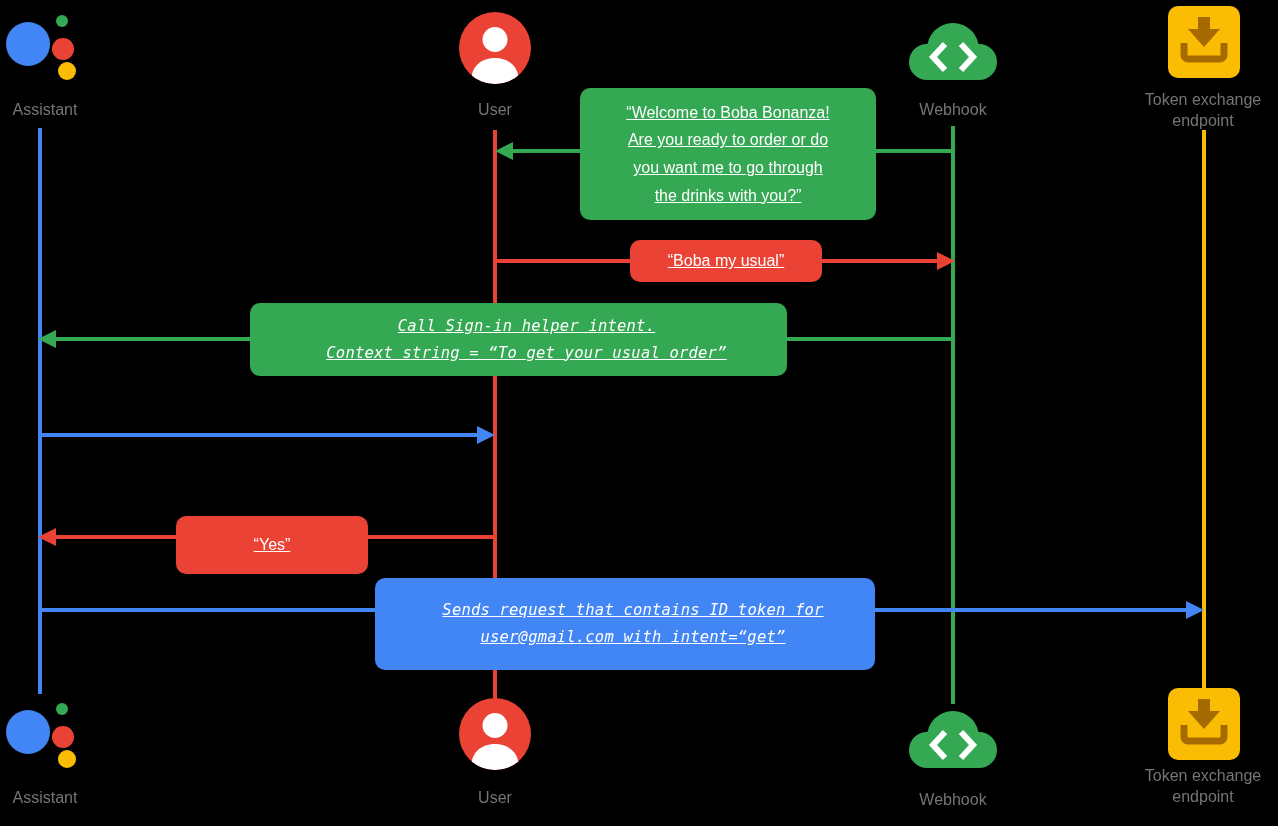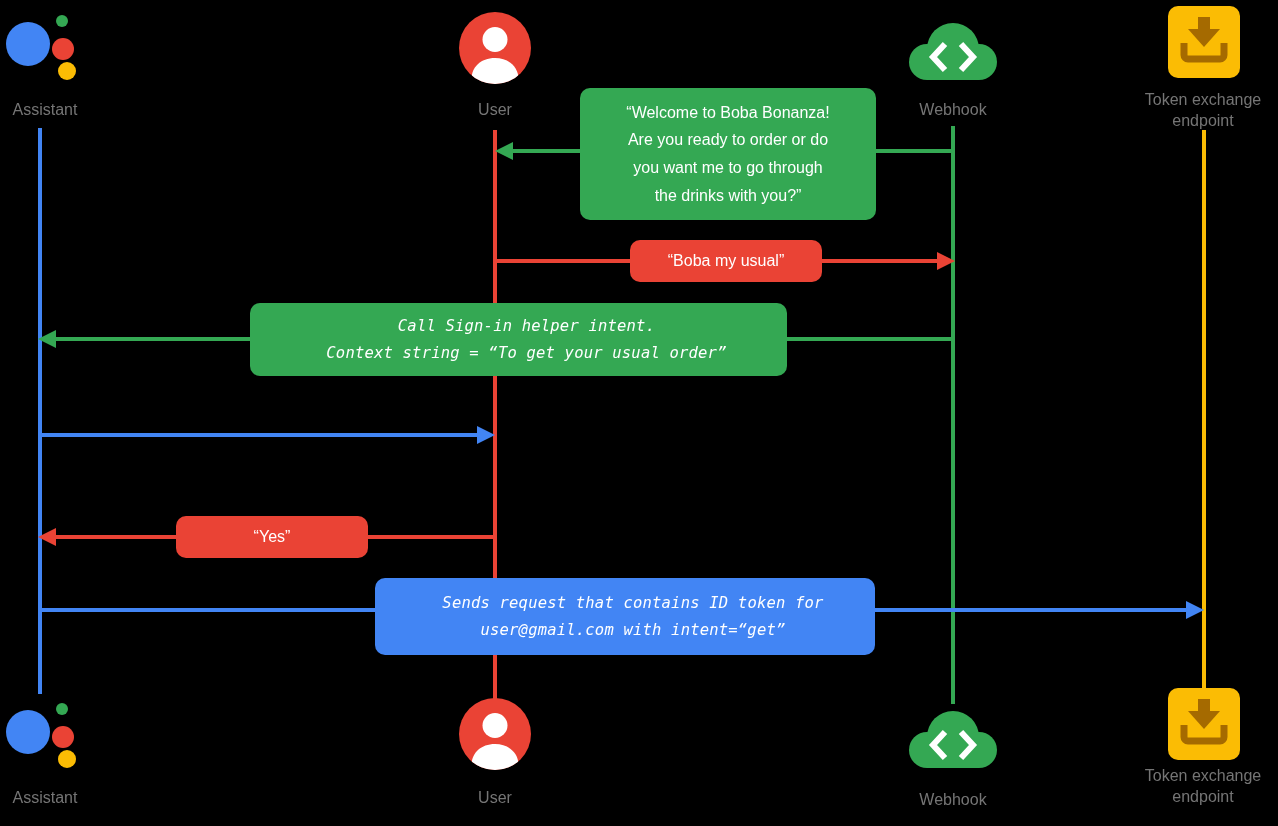--- a/index.html
+++ b/index.html
@@ -17,21 +17,21 @@
   .col-blue   { color:var(--blue); }
   .col-red    { color:var(--red); }
   .col-green  { color:var(--green); }
   .col-yellow { color:var(--yellow); }
   .bg-blue  { background:var(--blue); }
   .bg-red   { background:var(--red); }
   .bg-green { background:var(--green); }
   .bubble {
     position:absolute; display:flex; align-items:center; justify-content:center;
     text-align:center; color:#fff; border-radius:10px;
-    font-size:16px; line-height:1.72; padding:20px 14px;
+    font-size:16px; line-height:1.72; padding:20px 14px;text-decoration:underline;
   }
   .bubble .txt { white-space:pre-line; }
   .mono .txt {
     font-family:"DejaVu Sans Mono","Liberation Mono",monospace;
     font-style:italic; font-size:15.5px; letter-spacing:0.2px;margin-left:16px;
   }
   .actor-label {
     position:absolute; color:var(--label_gray); font-size:16px; font-weight:500;
     text-align:center; line-height:1.3;
   }
@@ -75,25 +75,25 @@
   <div class="bubble bg-red" style="left:630px; top:240px; width:192px; height:42px;">
     <span class="txt">“Boba my usual”</span>
   </div>
 
   <div class="bubble bg-green mono" style="left:250px; top:303px; width:537px; height:73px;">
     <span class="txt">Call Sign-in helper intent.
 Context string = “To get your usual order”</span>
   </div>
 
 
-  <div class="bubble bg-red" style="left:176px; top:516px; width:192px; height:42px;">
+  <div class="bubble bg-red" style="left:176px; top:516px; width:192px; height:58px;">
     <span class="txt">“Yes”</span>
   </div>
 
-  <div class="bubble bg-blue mono" style="left:375px; top:578px; width:500px; height:77px;">
+  <div class="bubble bg-blue mono" style="left:375px; top:578px; width:500px; height:92px;">
     <span class="txt">Sends request that contains ID token for
 user@gmail.com with intent=“get”</span>
   </div>
 
   <span class="abs" style="left:2px; top:4px;">
     <svg width="84" height="84" viewBox="0 0 84 84">
       <circle cx="26" cy="40" r="22" style="fill:var(--blue)"></circle>
       <circle cx="60" cy="17" r="6" style="fill:var(--green)"></circle>
       <circle cx="61" cy="45" r="11" style="fill:var(--red)"></circle>
       <circle cx="65" cy="67" r="9" style="fill:var(--yellow)"></circle>

